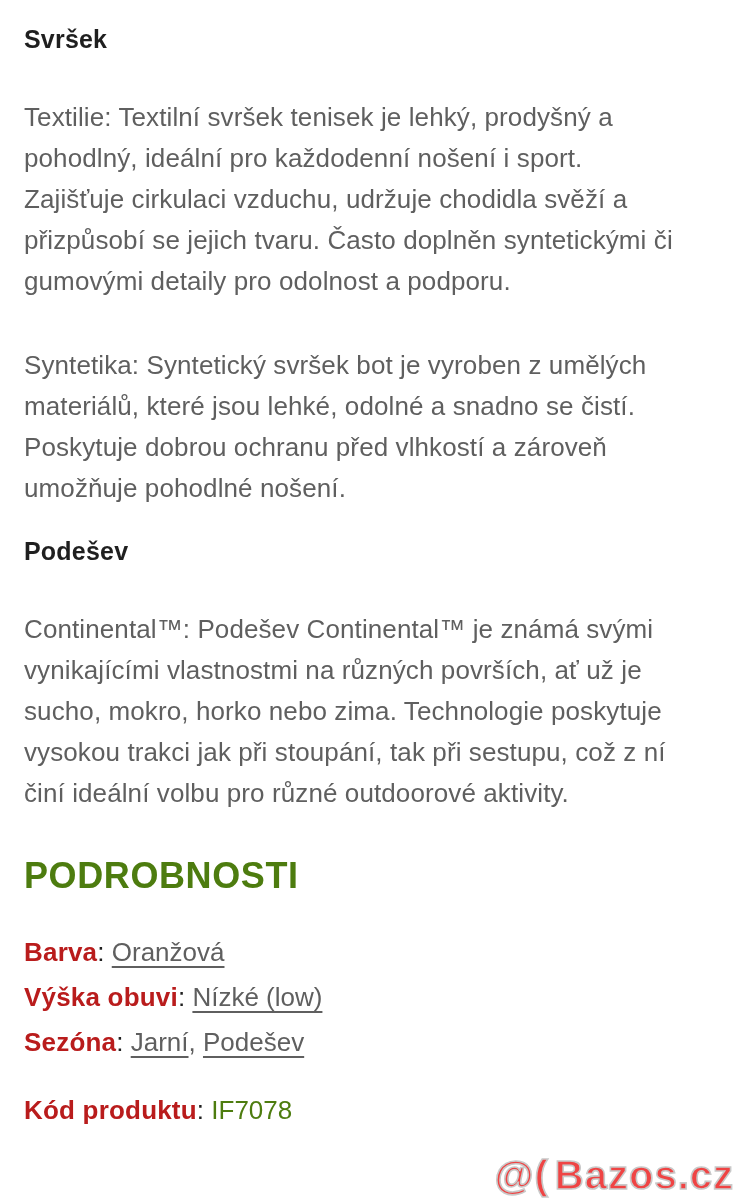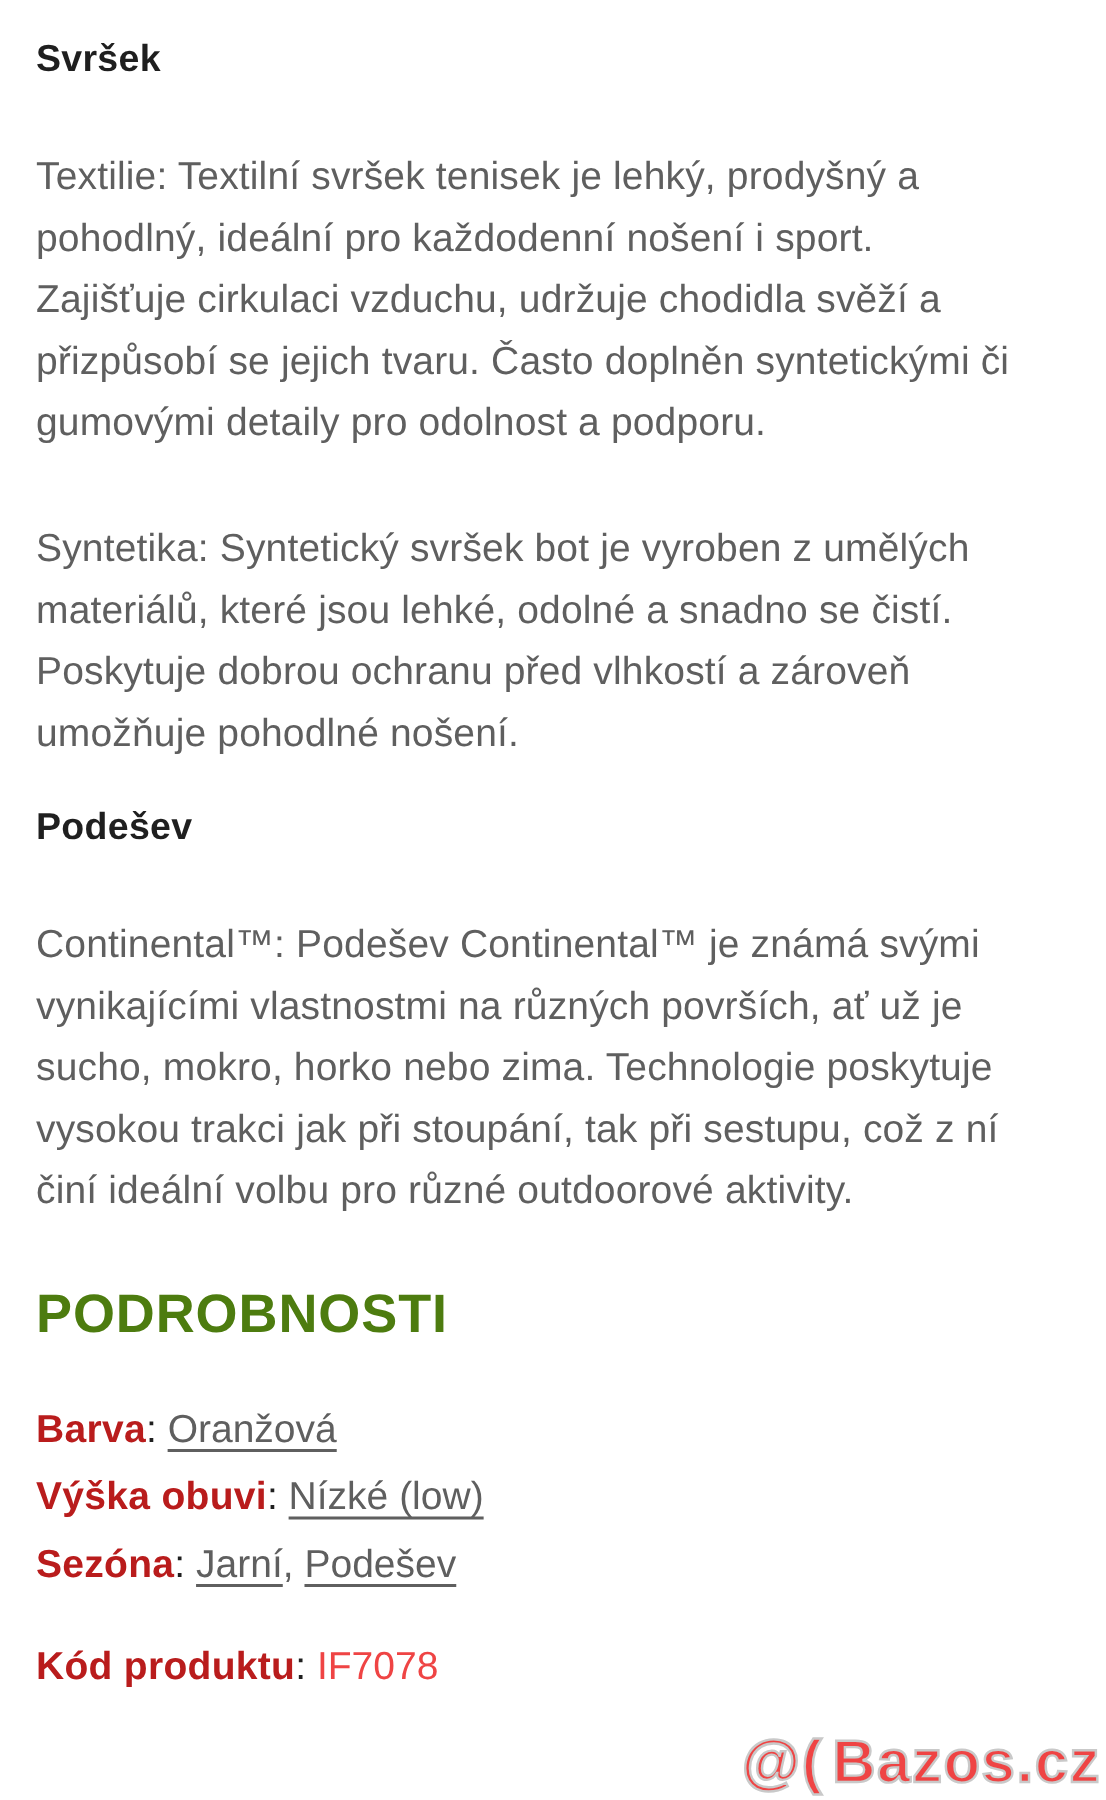--- a/index.html
+++ b/index.html
@@ -57,21 +57,21 @@
   .detail-colon { color: #1f1f1f; font-weight: 400; }
   .detail-link {
     color: #5f5f5f;
     text-decoration: underline;
     text-decoration-thickness: 2px;
     text-underline-offset: 5px;
     cursor: pointer;
     text-align: right;
   }
   .detail-separator { color: #5f5f5f; }
-  .detail-value-plain { color: #ef4444; }
+  .detail-value-plain { color: #4d7c0f; }
   .product-code-row { margin-top: 37px; margin-bottom: 0; }
   .watermark {
     position: absolute;
     right: 3px;
     bottom: 4px;
     font-size: 40px;
     line-height: 42px;
     font-weight: 700;
     color: #ef4444;
     -webkit-text-stroke: 1.6px #c9c9c9;

